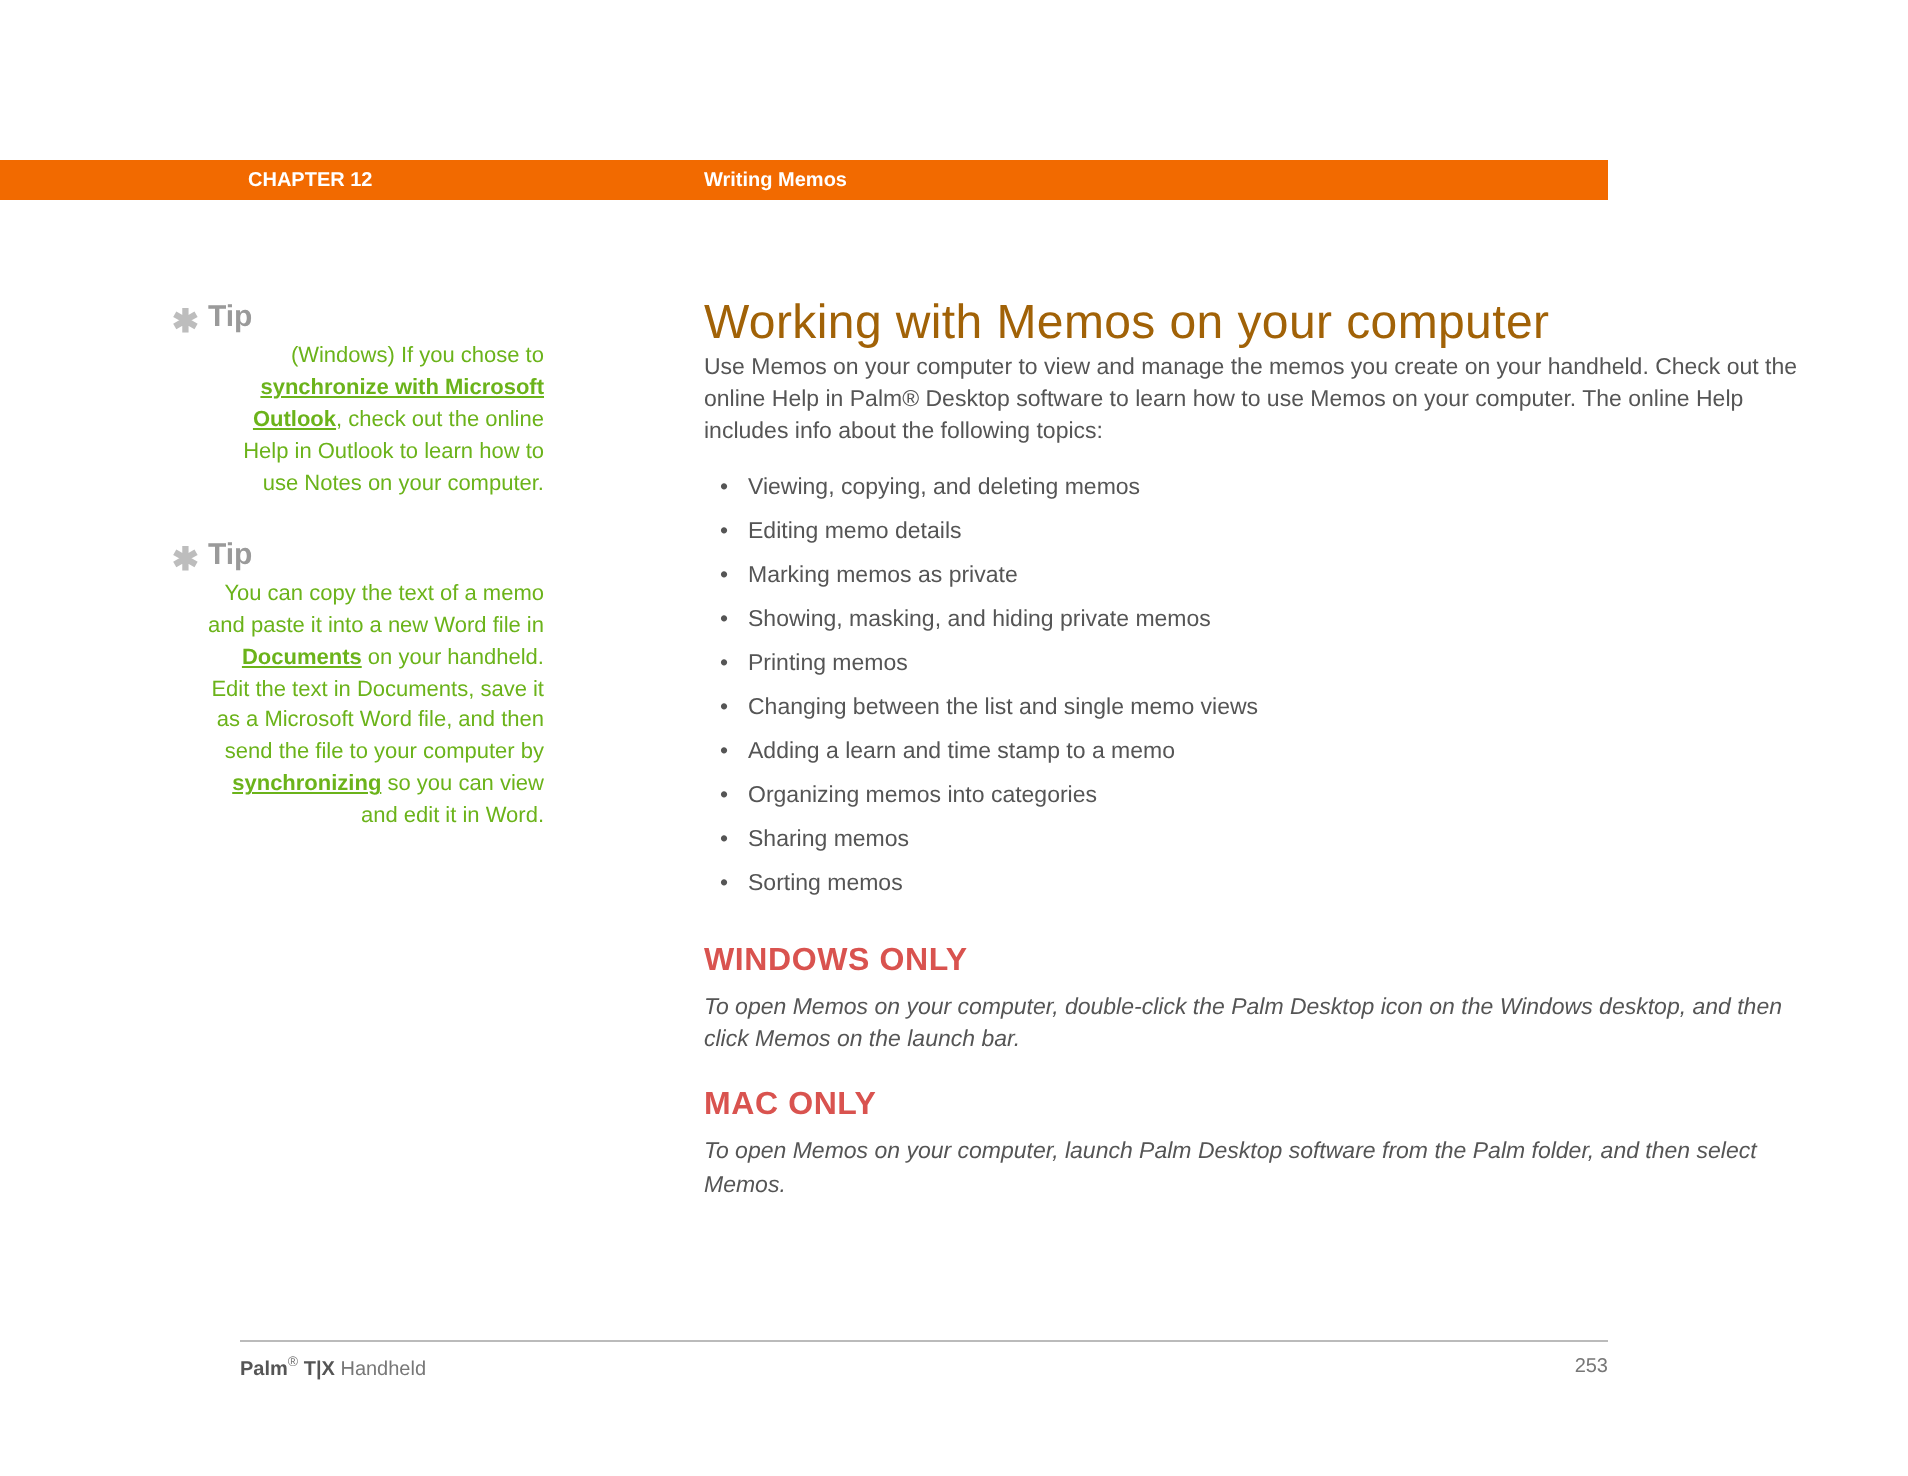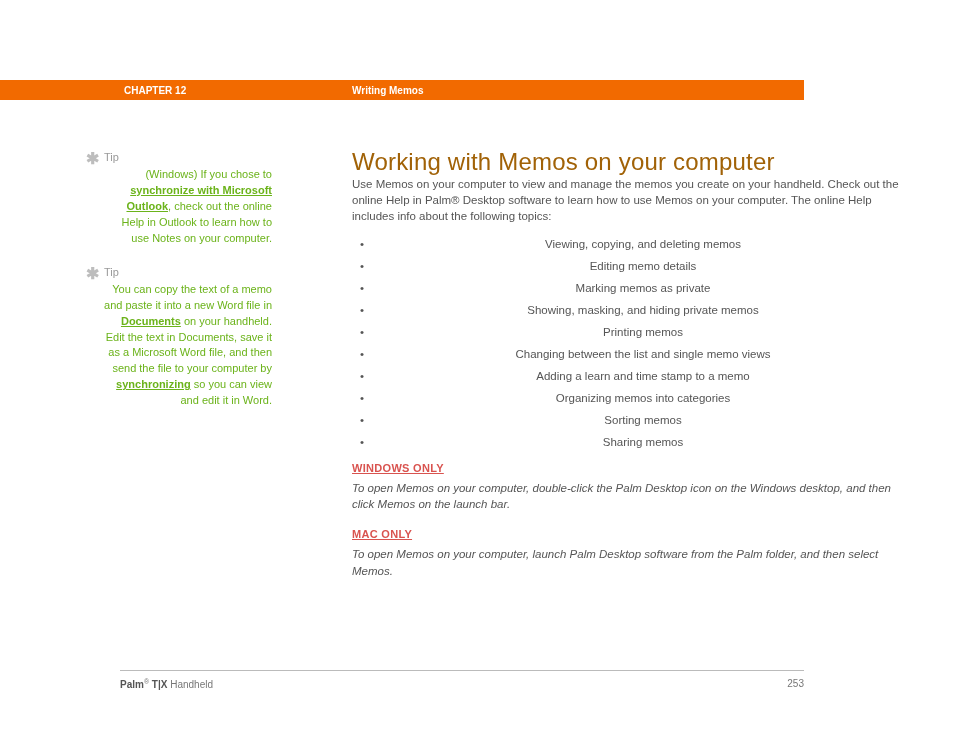--- a/index.html
+++ b/index.html
@@ -6,30 +6,30 @@
   html, body { width: 954px; height: 738px; background: #fff; font-family: "Helvetica Neue", Helvetica, Arial, sans-serif; color: #555; }
   .page { width: 838px; height: 738px; position: relative; }
   .orange-bar { position: absolute; top: 80px; left: 0; right: 34px; height: 20px; background: #f26a00; }
   .orange-bar .pad { padding-left: 124px; display: flex; align-items: center; height: 100%; }
   .orange-bar .chapter { color: #fff; font-size: 10px; font-weight: bold; width: 228px; }
   .orange-bar .section { color: #fff; font-size: 10px; font-weight: bold; }
   .sidebar { position: absolute; top: 150px; left: 104px; width: 168px; }
   .tip-block { margin-bottom: 18px; }
   .tip-head { display: flex; align-items: baseline; margin-bottom: 4px; }
   .tip-asterisk { color: #bdbdbd; font-size: 16px; font-weight: bold; width: 18px; margin-left: -18px; text-align: left; line-height: 12px; position: relative; top: 3px;}
-  .tip-label { color: #9a9a9a; font-size: 11px; font-weight: normal; }
+  .tip-label { color: #9a9a9a; font-size: 15px; font-weight: bold; }
   .tip-body { color: #6bb31a; font-size: 11px; line-height: 1.45; text-align: right; }
   .tip-body .link { color: #6bb31a; font-weight: bold; text-decoration: underline; }
   .main { position: absolute; top: 148px; left: 352px; width: 560px; }
   h1 { font-size: 24px; font-weight: normal; color: #a16207; letter-spacing: 0.2px; }
   .intro { font-size: 11.5px; line-height: 1.4; color: #555; margin-bottom: 14px; }
-  .bullets { list-style: none; margin-left: 12px; margin-bottom: 14px; text-align: center; }
+  .bullets { list-style: none; margin-left: 12px; margin-bottom: 24px; }
   .bullets li { font-size: 11.5px; color: #555; margin-bottom: 10px; position: relative; padding-left: 10px; }
   .bullets li::before { content: "•"; position: absolute; left: -4px; top: 0; color: #555; }
-  .section-head { font-size: 11px; font-weight: bold; letter-spacing: 0.3px; margin-bottom: 6px; text-decoration: underline; }
+  .section-head { font-size: 16px; font-weight: bold; letter-spacing: 0.3px; margin-bottom: 6px; }
   .section-head.win { color: #d9534f; }
   .section-head.mac { color: #d9534f; }
   .section-body { font-size: 11.5px; line-height: 1.4; color: #555; margin-bottom: 16px; font-style: italic; }
   .footer-line { position: absolute; left: 120px; right: 34px; top: 670px; height: 1px; background: #bbb; }
   .footer { position: absolute; left: 120px; right: 34px; top: 678px; display: flex; justify-content: space-between; font-size: 10px; color: #777; }
   .footer .prod b { font-weight: bold; color: #555; }
   sup { font-size: 7px; vertical-align: super; }
 </style>
 </head>
 <body>
@@ -68,22 +68,22 @@
   <p class="intro">Use Memos on your computer to view and manage the memos you create on your handheld. Check out the online Help in Palm® Desktop software to learn how to use Memos on your computer. The online Help includes info about the following topics:</p>
   <ul class="bullets">
     <li>Viewing, copying, and deleting memos</li>
     <li>Editing memo details</li>
     <li>Marking memos as private</li>
     <li>Showing, masking, and hiding private memos</li>
     <li>Printing memos</li>
     <li>Changing between the list and single memo views</li>
     <li>Adding a learn and time stamp to a memo</li>
     <li>Organizing memos into categories</li>
+    <li>Sharing memos</li>
     <li>Sorting memos</li>
-    <li>Sharing memos</li>
   </ul>
   <div class="section-head win">WINDOWS ONLY</div>
   <p class="section-body">To open Memos on your computer, double-click the Palm Desktop icon on the Windows desktop, and then click Memos on the launch bar.</p>
   <div class="section-head mac">MAC ONLY</div>
   <p class="section-body">To open Memos on your computer, launch Palm Desktop software from the Palm folder, and then select Memos.</p>
 </div>
 
 <div class="footer-line"></div>
 <div class="footer">
   <div class="prod">

